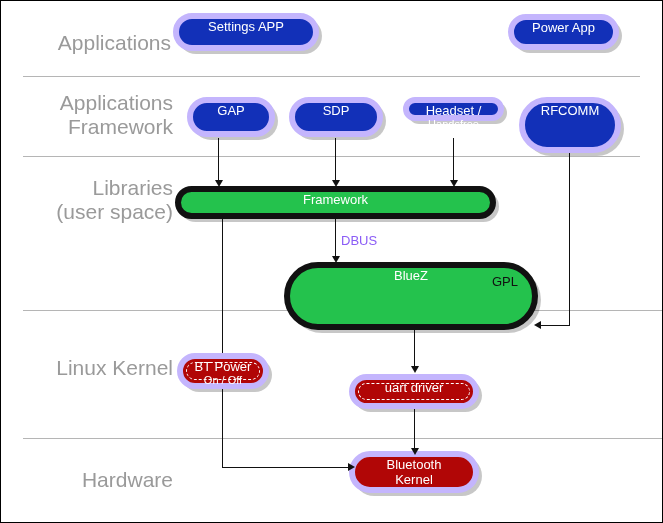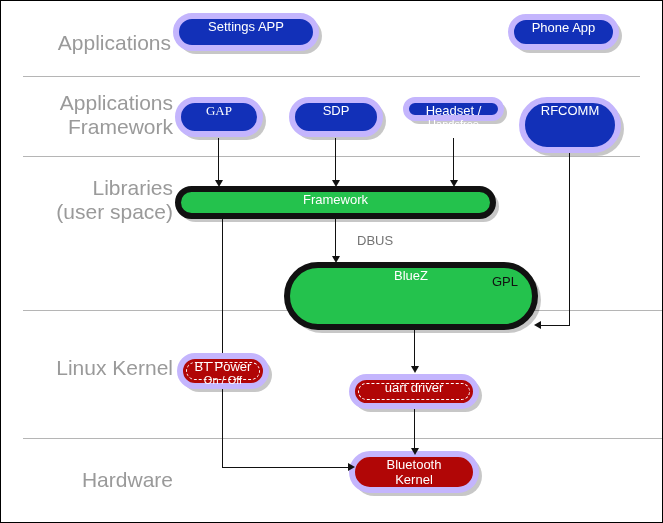--- a/index.html
+++ b/index.html
@@ -105,25 +105,24 @@
   .arrow-right {
     position: absolute;
     width: 0; height: 0;
     border-top: 4px solid transparent;
     border-bottom: 4px solid transparent;
     border-left: 7px solid #111111;
     z-index: 6;
   }
   .edge-label {
     position: absolute;
-    color: #737373;
+    color: #8b5cf6;
     font-size: 13px;
     line-height: 15px;
     z-index: 6;
-    margin-left: 16px;
   }
 </style>
 </head>
 <body>
 
 <div id="canvas">
 
   <div class="divider" style="left:22px; top:75px; width:617px;"></div>
   <div class="divider" style="left:22px; top:155px; width:617px;"></div>
   <div class="divider" style="left:22px; top:309px; width:639px;"></div>
@@ -161,24 +160,24 @@
   <div class="conn-v" style="left:413px; top:329px; height:38px;"></div>
   <div class="arrow-down" style="left:410px; top:365px;"></div>
 
   <div class="conn-v" style="left:413px; top:408px; height:42px;"></div>
   <div class="arrow-down" style="left:410px; top:447px;"></div>
 
   <div class="node blue" style="left:172px; top:12px; width:146px; height:38px;">
     <span class="line1">Settings APP</span>
   </div>
   <div class="node blue" style="left:507px; top:13px; width:111px; height:36px;">
-    <span class="line1">Phone App</span>
-  </div>
-
-  <div class="node blue" style="left:174px; top:96px; width:88px; height:40px;font-family:Liberation Serif, serif;">
+    <span class="line1">Power App</span>
+  </div>
+
+  <div class="node blue" style="left:186px; top:96px; width:88px; height:40px;">
     <span class="line1">GAP</span>
   </div>
   <div class="node blue" style="left:288px; top:96px; width:94px; height:40px;">
     <span class="line1">SDP</span>
   </div>
   <div class="node blue" style="left:402px; top:96px; width:101px; height:24px;">
     <span class="line1">Headset /</span>
     <span class="line2">Handsfree</span>
   </div>
   <div class="node blue" style="left:518px; top:96px; width:102px; height:56px;">

